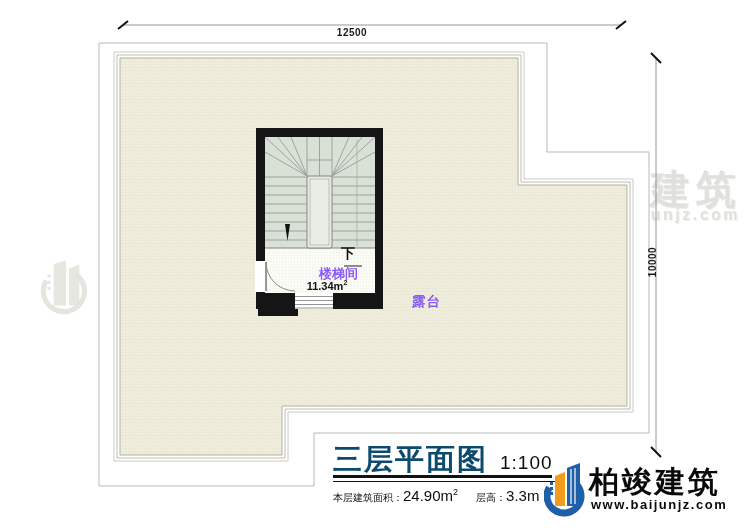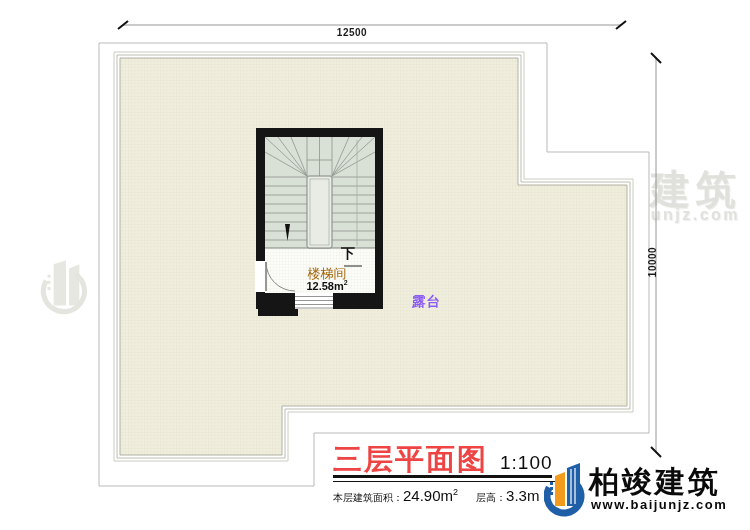--- a/index.html
+++ b/index.html
@@ -2,30 +2,30 @@
 <html><head>
 <meta charset="utf-8">
 <style>
   html,body{margin:0;padding:0;background:#fff;}
   .page{position:relative;width:750px;height:530px;background:#ffffff;overflow:hidden;
         font-family:"Liberation Sans",sans-serif;}
   svg{display:block;}
   .abs{position:absolute;}
   
   .dim-label{position:absolute;font-size:10px;font-weight:bold;color:#1a1a1a;letter-spacing:.5px;text-align:center;}
-  .room-name{position:absolute;left:296px;top:265px;width:62px;text-align:center;
-             font-size:13px;font-weight:normal;color:#a16207;}
+  .room-name{position:absolute;left:296px;top:265px;width:62px;text-align:right;
+             font-size:13px;font-weight:bold;color:#8b5cf6;}
   .room-area{position:absolute;left:296px;top:279px;width:62px;text-align:center;
              font-size:11px;font-weight:bold;color:#111;}
   .room-area sup{font-size:7px;}
   .down-label{position:absolute;left:341px;top:245px;font-size:14px;font-weight:bold;color:#111;}
   .terrace-label{position:absolute;left:412px;top:293px;font-size:13.5px;font-weight:bold;color:#8b5cf6;letter-spacing:1px;}
   
   .title-row{position:absolute;left:333px;top:440px;white-space:nowrap;}
-  .plan-title{font-size:29px;font-weight:bold;color:#ef4444;letter-spacing:2px;}
+  .plan-title{font-size:29px;font-weight:bold;color:#0c4a6e;letter-spacing:2px;}
   .plan-scale{font-size:19px;font-weight:400;color:#0d0d0d;margin-left:12px;letter-spacing:1px;}
   .rule-thick{position:absolute;left:333px;top:475px;width:219px;height:3px;background:#111;}
   .rule-thin{position:absolute;left:333px;top:481px;width:227px;height:1px;background:#111;}
   .info-row{position:absolute;left:333px;top:487px;white-space:nowrap;color:#0d0d0d;}
   .info-label{font-size:10px;font-weight:normal;}
   .info-value{font-size:15px;font-weight:400;}
   .info-value sup{font-size:9px;}
   .info-gap{display:inline-block;width:18px;}
   
   .logo-icon{position:absolute;left:544px;top:458px;}
@@ -209,21 +209,21 @@
     <g>
       <line x1="266" y1="262" x2="266" y2="291" stroke="#555" stroke-width="1.2"></line>
       <path d="M266,262 A29,29 0 0 0 295,291" fill="none" stroke="#8a8a8a" stroke-width="1"></path>
     </g>
   </svg>
 
   <div class="dim-label" style="left:330px;top:27px;width:44px;">12500</div>
   <div class="dim-label" style="left:631px;top:256px;width:44px;height:12px;transform:rotate(-90deg);">10000</div>
 
   <div class="room-name">楼梯间</div>
-  <div class="room-area"><span>12.58m</span><sup>2</sup></div>
+  <div class="room-area"><span>11.34m</span><sup>2</sup></div>
   <div class="down-label">下</div>
   <div class="terrace-label">露台</div>
 
   <div class="title-row">
     <span class="plan-title">三层平面图</span><span class="plan-scale">1:100</span>
   </div>
   <div class="rule-thick"></div>
   <div class="rule-thin"></div>
   <div class="info-row">
     <span class="info-label">本层建筑面积：</span><span class="info-value"><span>24.90m</span><sup>2</sup></span><span class="info-gap"></span><span class="info-label">层高：</span><span class="info-value">3.3m</span>

